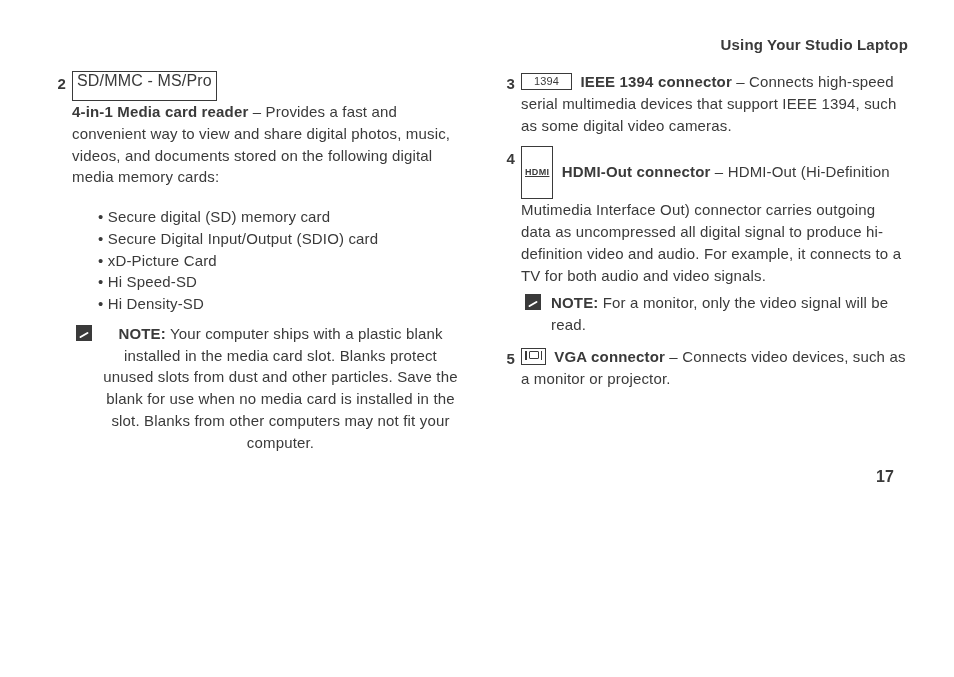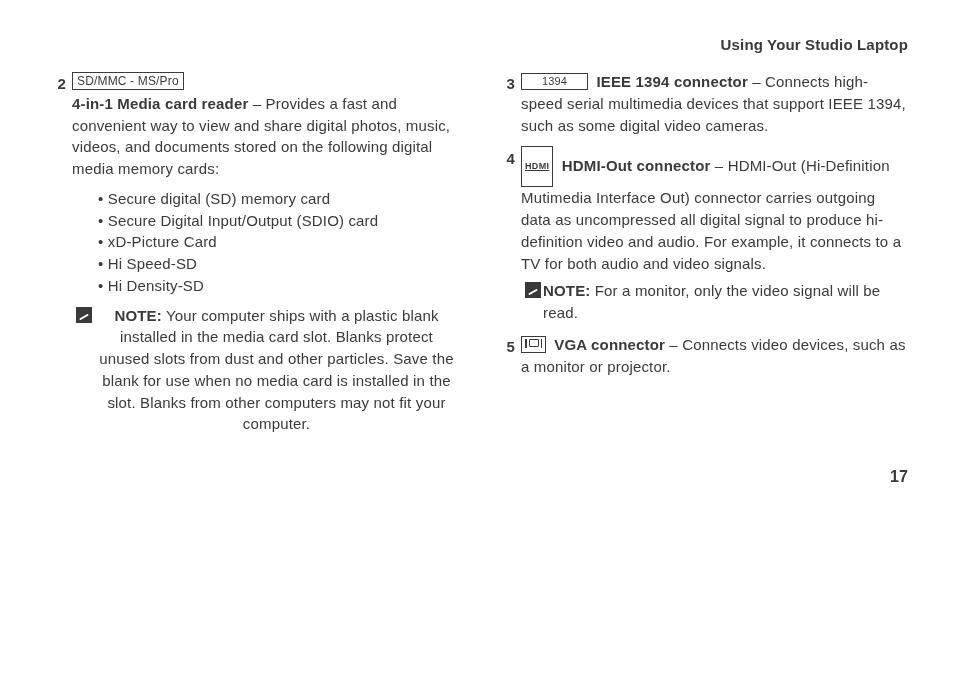--- a/index.html
+++ b/index.html
@@ -48,35 +48,35 @@
     padding-top: 2px;
     font-stretch: condensed;
   }
   .entry-body {
     flex: 1 1 auto;
   }
 
   .icon-box {
     display: inline-block;
     border: 1.4px solid #3a3a3a;
-    padding: 0 20px;
+    padding: 0 12px;
     font-size: 11px;
     line-height: 15px;
     height: 15px;
     vertical-align: 2px;
     margin-right: 4px;
     font-weight: 400;
     font-family: "Helvetica Neue", Arial, sans-serif;
   }
   .icon-box.sd {
-    font-size: 12px;
-    padding: 1px 4px 0 4px;
+    font-size: 16px;
+    padding: 1px 4px 12px 4px;
     height: auto;
   }
-  .icon-box.hdmi { letter-spacing: 0.04em; font-weight: 700; font-size: 9px; padding: 12px 3px; line-height: 15px; text-decoration: underline; }
+  .icon-box.hdmi { letter-spacing: 0.04em; font-weight: 700; font-size: 9px; padding: 18px 3px; line-height: 15px; text-decoration: underline; }
   .icon-box.f1394 { font-size: 11px; line-height: 15px; }
 
   .icon-box.vga {
     padding: 0 3px;
     font-size: 10px;
   }
   .vga-glyph {
     display: inline-flex;
     align-items: center;
     gap: 0;
@@ -89,31 +89,31 @@
     box-sizing: border-box;
   }
 
   .term {
     font-weight: 700;
     font-stretch: condensed;
   }
 
   .bullets {
     padding-left: 26px;
-    margin: 8px 0 8px 0;
+    margin: 18px 0 8px 0;
   }
   .bullets div::before {
     content: "• ";
   }
 
   .note {
     display: flex;
     margin-left: 22px;
     margin-top: 6px;
-    gap: 2px;
+    gap: 10px;
   }
   .note-icon {
     width: 16px;
     height: 16px;
     flex: 0 0 16px;
     background: #3a3a3a;
     position: relative;
     margin-top: 2px;
   }
   .note-icon::before {
@@ -123,21 +123,21 @@
     width: 10px; height: 2px;
     background: #fff;
     transform: rotate(-30deg);
     border-radius: 1px;
   }
   .note-body { flex: 1 1 auto; }
   .note-label { font-weight: 700; font-stretch: condensed; }
 
   .page-num {
     position: absolute;
-    right: 46px;
+    right: 60px;
     bottom: 24px;
     font-weight: 700;
     font-size: 16px;
     font-stretch: condensed;
   }
 </style>
 </head>
 <body>
 
 <div class="page">

